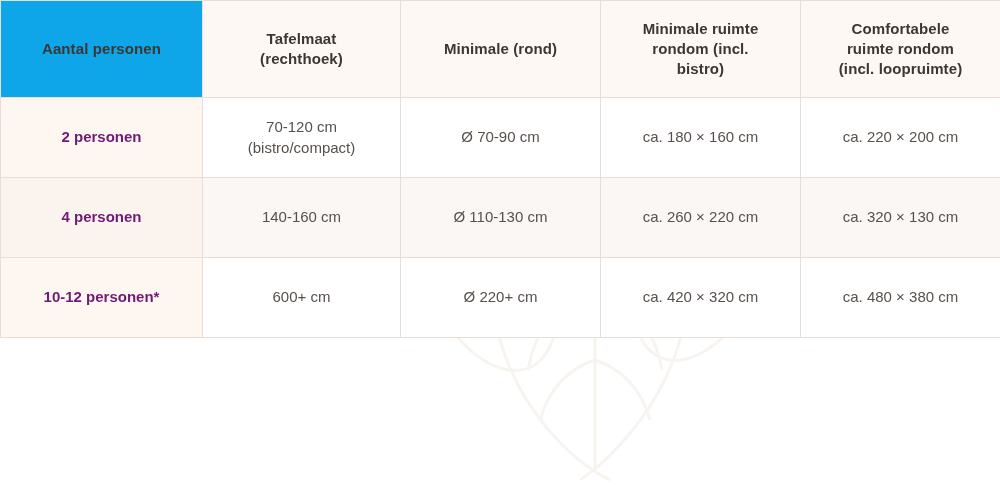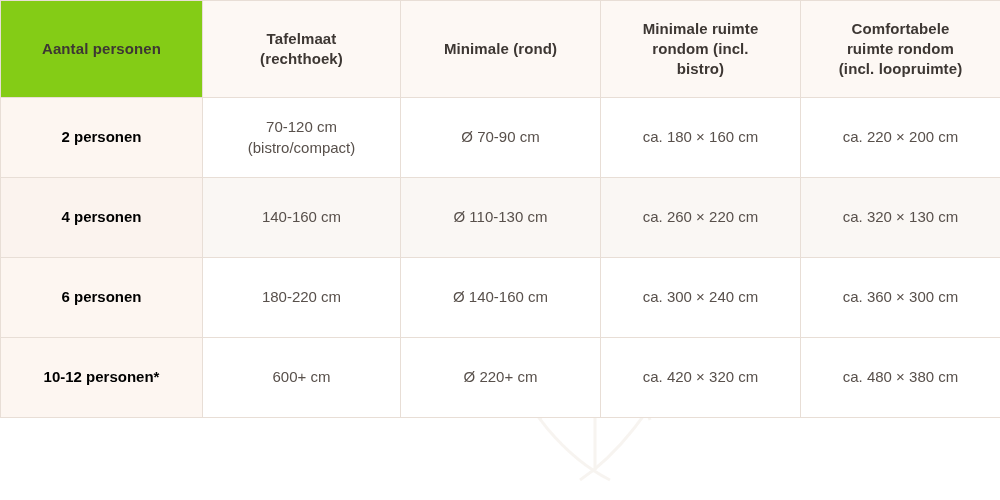--- a/index.html
+++ b/index.html
@@ -58,29 +58,29 @@
   }
   table.size-table thead th {
     height: 97px;
     font-weight: bold;
     font-size: 15px;
     color: #3d3733;
     background: #fdf8f4;
     letter-spacing: 0.1px;
   }
   table.size-table thead th.head-first {
-    background: #84cc16;
+    background: #0ea5e9;
   }
   table.size-table tbody tr { height: 80px; }
   table.size-table tbody td {
     background: #ffffff;
   }
   table.size-table tbody td.col-label {
     font-weight: bold;
-    color: #000000;
+    color: #701a75;
     background: #fdf6f1;
     font-size: 15px;
   }
   table.size-table tbody tr.alt td {
     background: #faf7f4;
   }
   table.size-table tbody tr.alt td.col-label {
     background: #fbf3ee;
   }
   table.size-table tbody td.dim {
@@ -159,29 +159,20 @@
       <tr class="alt">
         <td class="col-label">4 personen</td>
         <td class="dim">
           <span class="cell-line">140-160 cm</span>
         </td>
         <td class="dim">Ø 110-130 cm</td>
         <td class="dim">ca. 260 × 220 cm</td>
         <td class="dim">ca. 320 × 130 cm</td>
       </tr>
 
-      <tr>
-        <td class="col-label">6 personen</td>
-        <td class="dim">
-          <span class="cell-line">180-220 cm</span>
-        </td>
-        <td class="dim">Ø 140-160 cm</td>
-        <td class="dim">ca. 300 × 240 cm</td>
-        <td class="dim">ca. 360 × 300 cm</td>
-      </tr>
 
 
       <tr>
         <td class="col-label">10-12 personen*</td>
         <td class="dim">
           <span class="cell-line">600+ cm</span>
         </td>
         <td class="dim">Ø 220+ cm</td>
         <td class="dim">ca. 420 × 320 cm</td>
         <td class="dim">ca. 480 × 380 cm</td>

